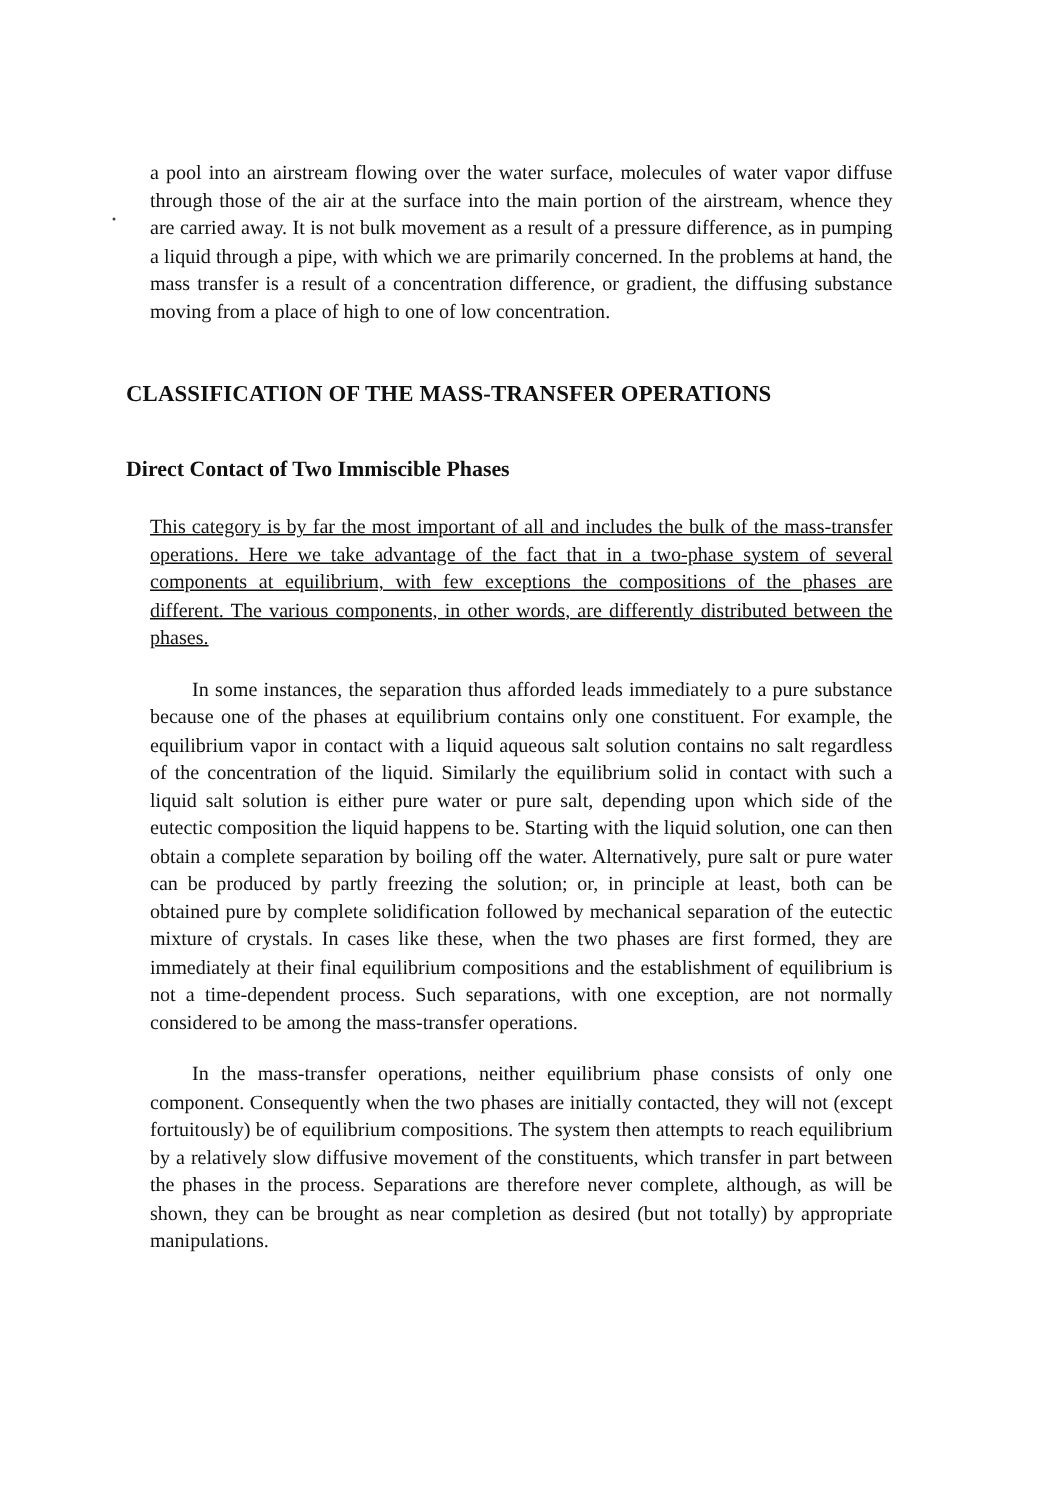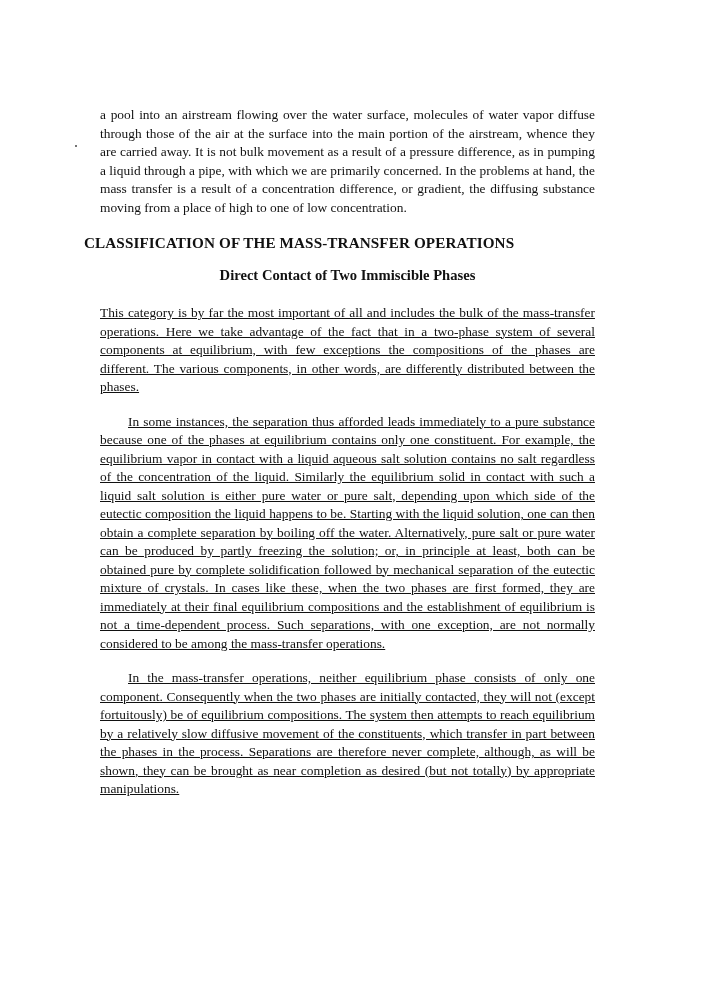--- a/index.html
+++ b/index.html
@@ -8,36 +8,36 @@
     font-family: "Liberation Serif", "DejaVu Serif", serif;
     color: #111111;
   }
   .page {
     position: absolute; left: 84px; top: 90px; width: 527px;
   }
   p {
     margin: 16px; font-size: 13.4px; line-height: 18.5px;
     text-align: justify; hyphens: manual;
   }
-  p.indent { text-indent: 28px; text-decoration: underline; }
+  p.indent { text-indent: 28px; }
   h2 {
     margin: 0; font-size: 15.2px; font-weight: bold; letter-spacing: 0.1px;
     line-height: 20px;
   }
   h3 {
     margin: 0; font-size: 14.6px; font-weight: bold; line-height: 20px;
   }
   .speck {
     position: absolute; left: 75px; top: 145px; width: 2px; height: 2px;
     background: #444; border-radius: 1px;
   }
   #p0 { }
-  #h-class { margin-top: 16px; }
+  #h-class { margin-top: 36px; }
   #p-class { margin-top: 21px; }
-  #h-direct { margin-top: 12px; text-align: center; }
+  #h-direct { margin-top: 30px; }
   #p-direct1 { margin-top: 19px; text-decoration: underline; }
 </style>
 </head>
 <body>
 
 <div class="speck"></div>
 
 <div class="page">
   <p id="p0">a pool into an airstream flowing over the water surface, molecules of water vapor diffuse through those of the air at the surface into the main portion of the airstream, whence they are carried away. It is not bulk movement as a result of a pressure difference, as in pumping a liquid through a pipe, with which we are primarily concerned. In the problems at hand, the mass transfer is a result of a concentration difference, or gradient, the diffusing substance moving from a place of high to one of low concentration.</p>
 

